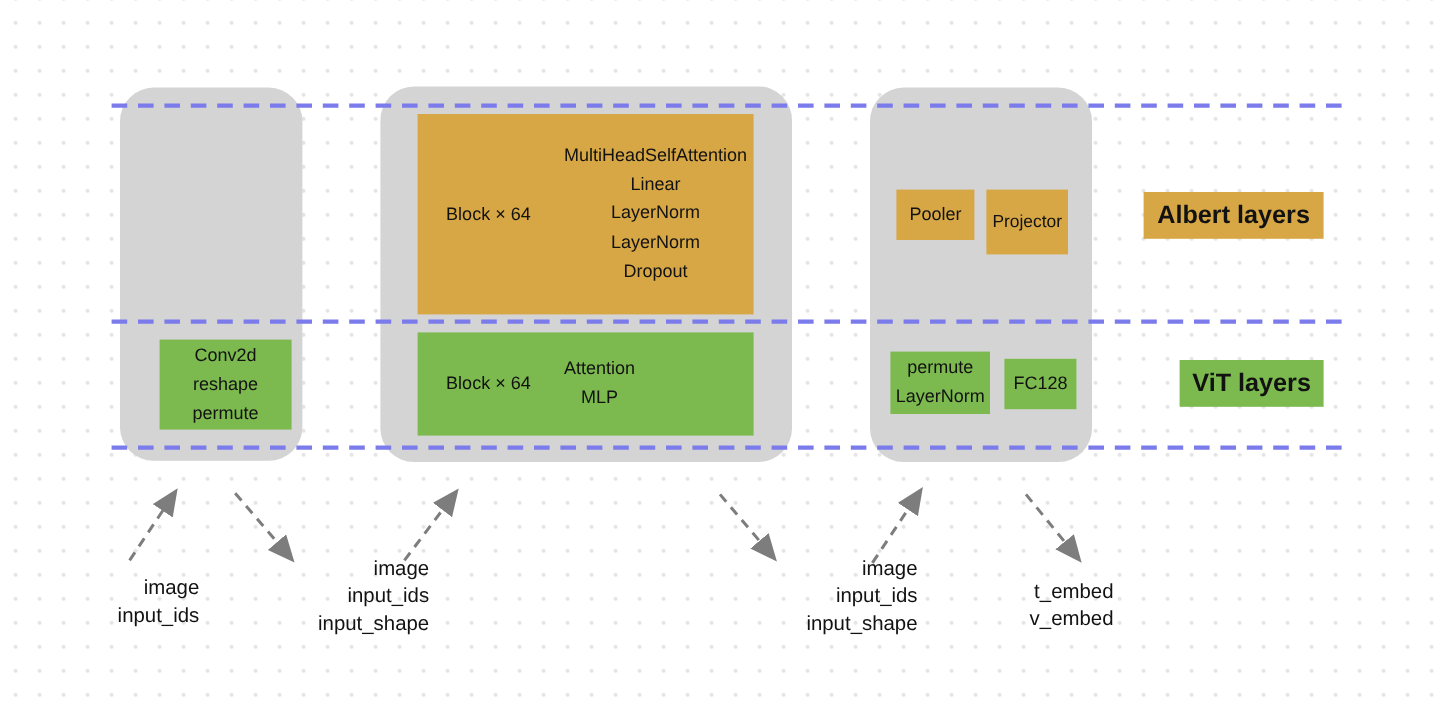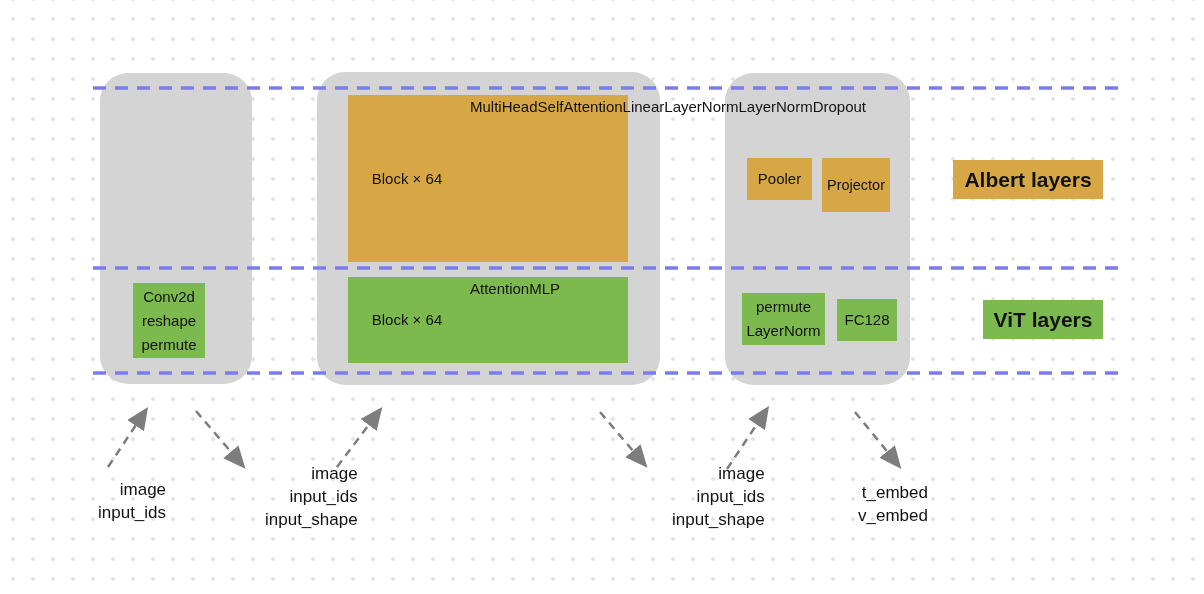--- a/index.html
+++ b/index.html
@@ -34,31 +34,31 @@
   .guide{stroke:var(--guide-line);stroke-width:3.5;stroke-dasharray:13 9}
   .arrow-line{stroke:var(--arrow);stroke-width:2.5;stroke-dasharray:8 6;fill:none}
   .arrowhead{fill:var(--arrow)}
   .box{
     position:absolute;z-index:3;display:flex;align-items:center;justify-content:center;
     font-size:15px;line-height:24px;text-align:center;white-space:nowrap;color:var(--text);
   }
   .albert{background:var(--albert-fill)}
   .vit{background:var(--vit-fill)}
   .bert-embedding{left:118px;top:158px;width:117px;height:40px}
-  .conv-box{left:133px;top:283px;width:72px;height:75px;flex-direction:column}
+  .conv-box{left:133px;top:283px;width:110px;height:75px;flex-direction:column}
   .conv-box div{line-height:24px}
   .albert-block{left:348px;top:95px;width:280px;height:167px;justify-content:flex-start}
   .vit-block{left:348px;top:277px;width:280px;height:86px;justify-content:flex-start}
   .block-label{
     position:absolute;left:0;top:0;bottom:0;width:118px;
     display:flex;align-items:center;justify-content:center;
   }
   .ops{
     position:absolute;left:122px;top:0;bottom:0;
-    display:flex;flex-direction:row;justify-content:center;text-align:center;
+    display:flex;flex-direction:column;justify-content:center;text-align:center;
   }
   .ops div{line-height:24.2px}
   .pooler{left:747px;top:158px;width:65px;height:42px}
   .projector{left:822px;top:158px;width:68px;height:54px;font-size:14.5px}
   .permute-box{left:742px;top:293px;width:83px;height:52px;flex-direction:column}
   .permute-box div{line-height:24px}
   .fc128{left:837px;top:299px;width:60px;height:42px}
   .legend{font-size:21px;font-weight:700}
   .legend-albert{left:953px;top:160px;width:150px;height:39px}
   .legend-vit{left:983px;top:300px;width:120px;height:39px}

